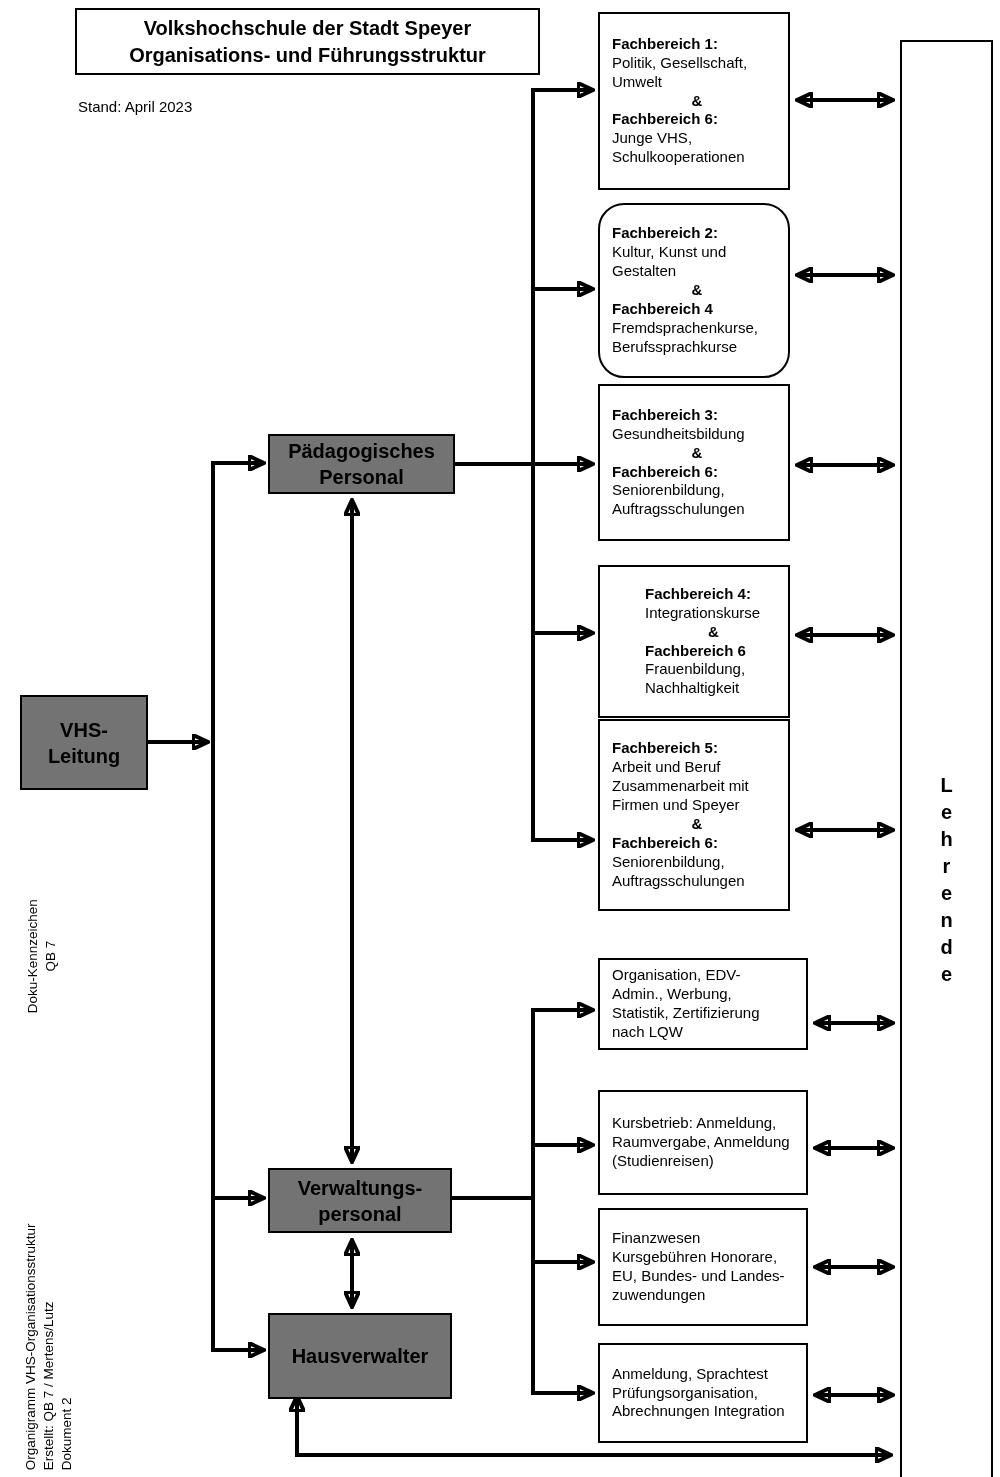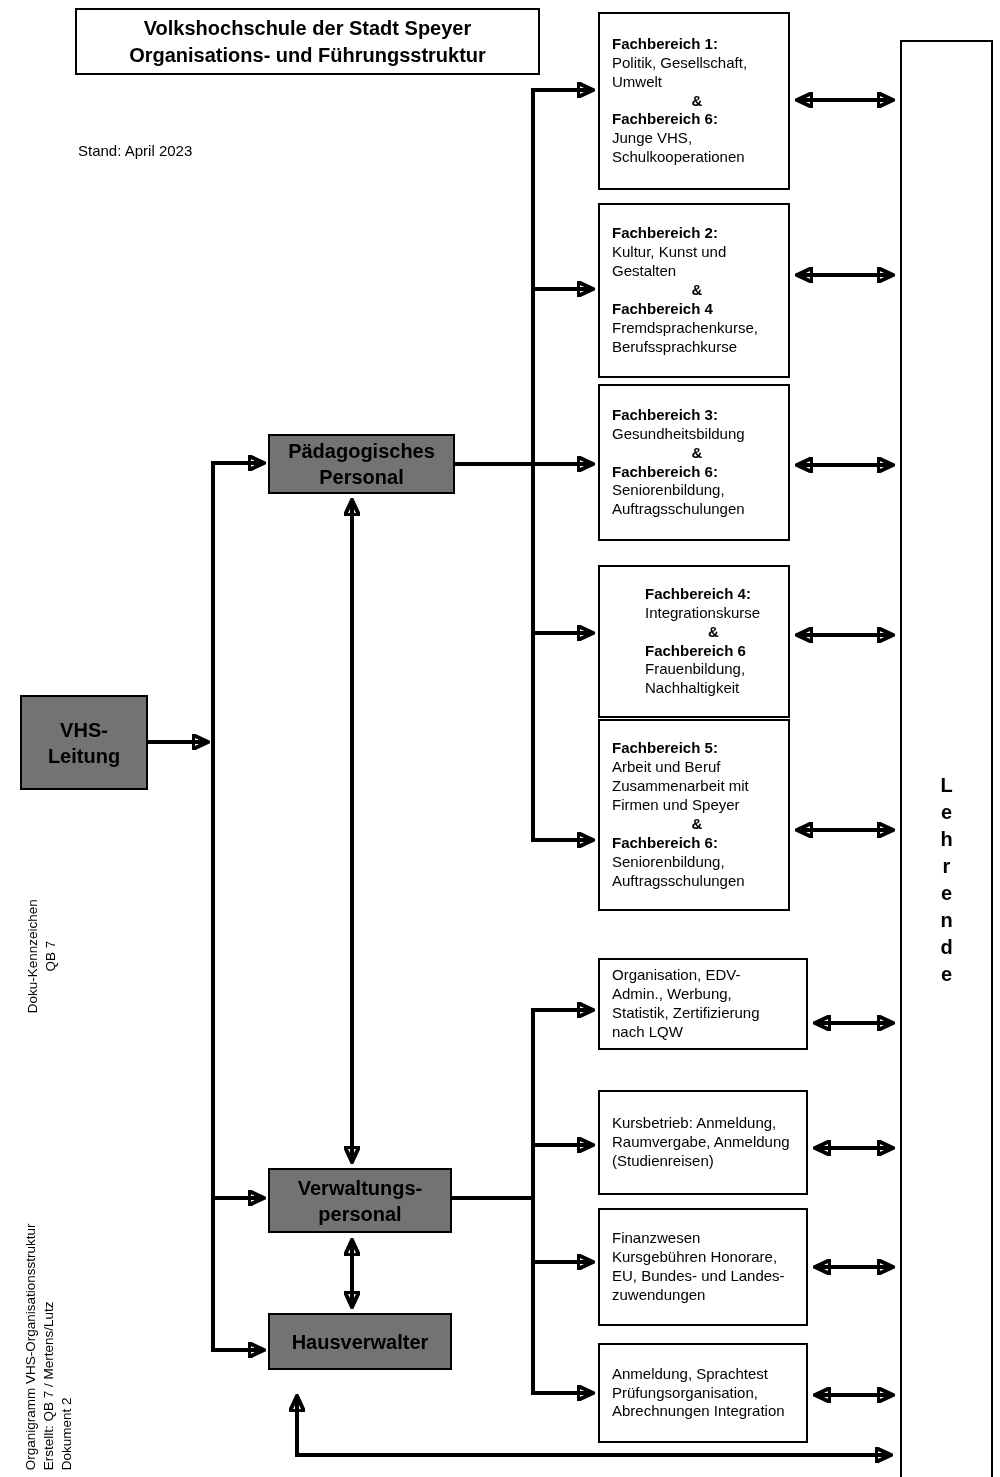--- a/index.html
+++ b/index.html
@@ -6,38 +6,38 @@
   #stage {
     position:relative; width:1000px; height:1477px; background:#ffffff;
     font-family:"Liberation Sans", sans-serif; color:#000; overflow:hidden;
   }
   .box { position:absolute; border:2px solid #000; background:#fff; box-sizing:border-box; }
   .gray { background:#737373; }
   .pre { white-space:pre-line; }
   .cflex { display:flex; align-items:center; justify-content:center; text-align:center; }
 
   .title-box { left:75px; top:8px; width:465px; height:67px; font-weight:bold; font-size:20px; line-height:1.35; }
-  .stand { position:absolute; left:78px; top:98px; font-size:15px;margin-top:44px; }
+  .stand { position:absolute; left:78px; top:98px; font-size:15px; }
 
   .node { font-weight:bold; font-size:20px; line-height:1.3; }
   .leitung { left:20px; top:695px; width:128px; height:95px; }
   .paed    { left:268px; top:434px; width:187px; height:60px; }
   .verw    { left:268px; top:1168px; width:184px; height:65px; }
-  .haus    { left:268px; top:1313px; width:184px; height:57px;text-align:center; }
+  .haus    { left:268px; top:1313px; width:184px; height:86px;text-align:center; }
 
   .fb, .admin {
     left:598px; display:flex; flex-direction:column; justify-content:center;
     font-size:15px; line-height:1.26; padding:8px 6px 8px 12px;
   }
   .fb { width:192px; }
   .admin { width:210px; }
   .fb .h { font-weight:bold; }
   .fb .amp { font-weight:bold; text-align:center; }
   .fb1 { top:12px;  height:178px; }
-  .fb2 { top:203px; height:175px; }
+  .fb2 { top:203px; height:175px;border-radius:26px; }
   .fb3 { top:384px; height:157px; }
   .fb4 { top:565px; height:153px;padding-left:45px; }
   .fb5 { top:719px; height:192px; }
   .a1 { top:958px;  height:92px; }
   .a2 { top:1090px; height:105px; }
   .a3 { top:1208px; height:118px; }
   .a4 { top:1343px; height:100px; }
 
   .lehrende-box { left:900px; top:15px; width:93px; height:1452px;margin-top:25px; }
   .lehrende-text {

